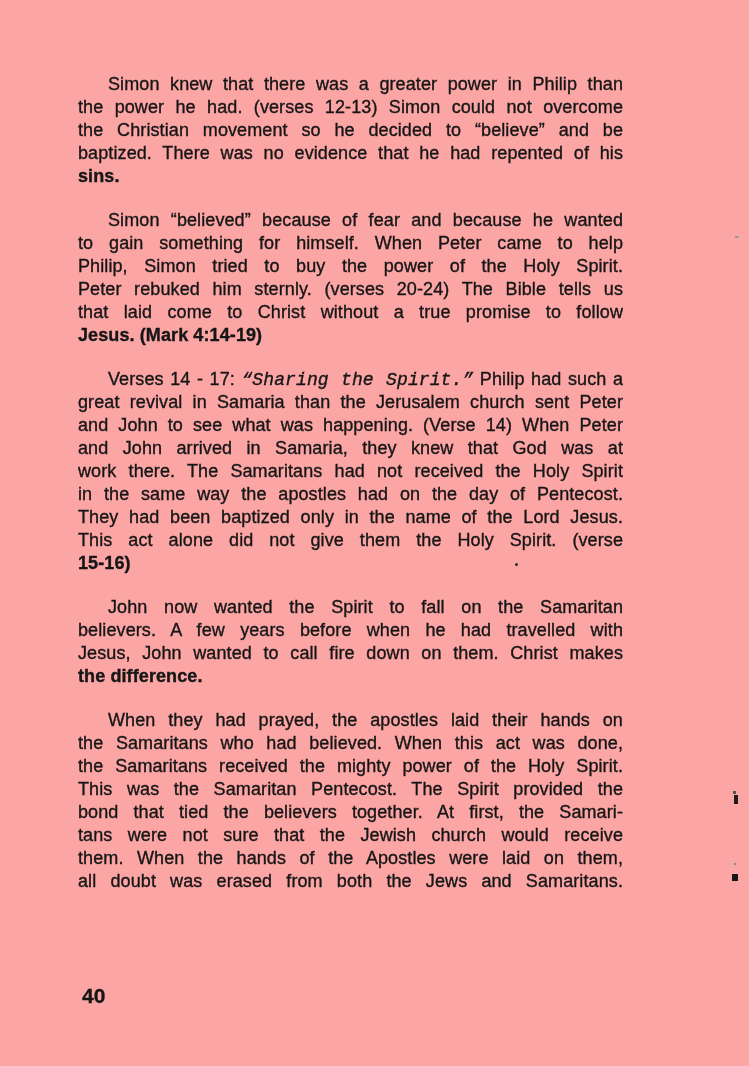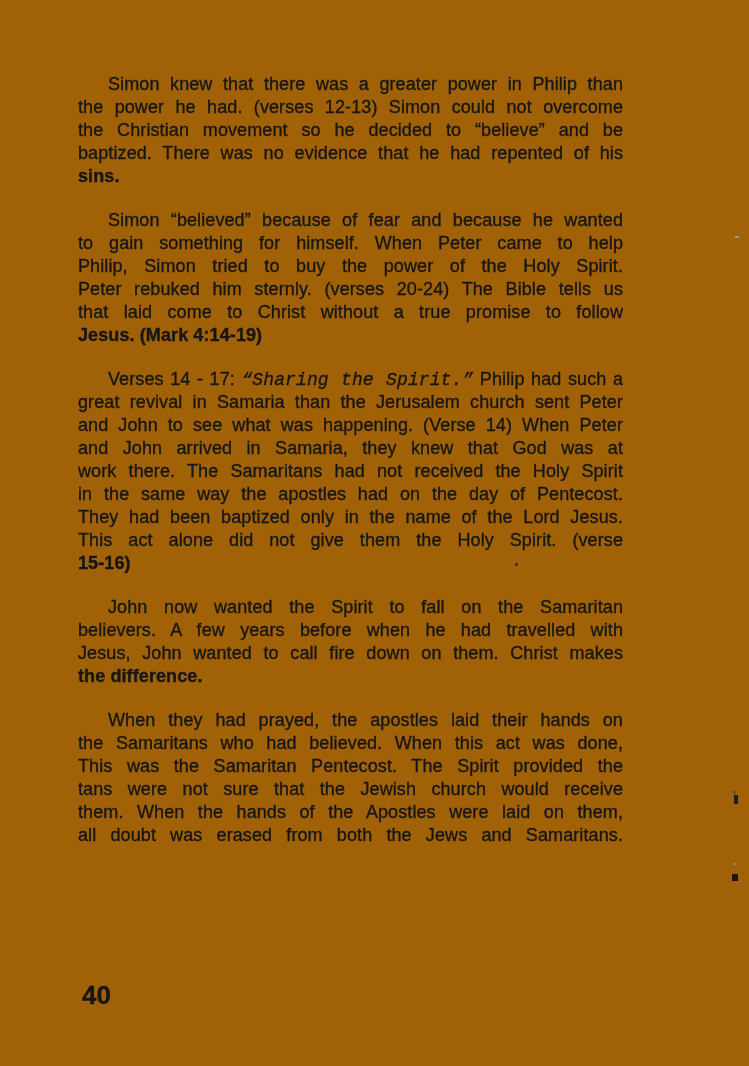--- a/index.html
+++ b/index.html
@@ -7,21 +7,21 @@
     padding: 0;
     width: 749px;
     height: 1066px;
     background: #ffffff;
     overflow: hidden;
   }
   .page {
     position: relative;
     width: 749px;
     height: 1066px;
-    background: #a16207;
+    background: #fca5a5;
     font-family: "Liberation Sans", "DejaVu Sans", sans-serif;
     color: #161616;
   }
   .text-block {
     position: absolute;
     left: 78px;
     top: 73px;
     width: 545px;
     font-size: 18px;
     line-height: 23px;
@@ -47,21 +47,21 @@
     font-weight: bold;
   }
   .line em {
     font-style: italic;
     font-family: Liberation Mono, monospace;
   }
   .page-number {
     position: absolute;
     left: 82px;
     top: 984px;
-    font-size: 26px;
+    font-size: 21px;
     font-weight: 700;
     line-height: 23px;
     -webkit-text-stroke: 0.3px #111;
   }
   .speck {
     position: absolute;
     background: #222;
   }
   .speck.s1 { left: 735px; top: 236px; width: 4px; height: 2px; background: #9a9a9a; }
   .speck.s2 { left: 733px; top: 791px; width: 3px; height: 3px; background: #555; }
@@ -103,21 +103,23 @@
       </div>
       <div class="paragraph">
         <div class="line first-line">John now wanted the Spirit to fall on the Samaritan</div>
         <div class="line">believers. A few years before when he had travelled with</div>
         <div class="line">Jesus, John wanted to call fire down on them. Christ makes</div>
         <div class="line last-line">the difference.</div>
       </div>
       <div class="paragraph">
         <div class="line first-line">When they had prayed, the apostles laid their hands on</div>
         <div class="line">the Samaritans who had believed. When this act was done,</div>
+        <div class="line">the Samaritans received the mighty power of the Holy Spirit.</div>
         <div class="line">This was the Samaritan Pentecost. The Spirit provided the</div>
+        <div class="line">bond that tied the believers together. At first, the Samari-</div>
         <div class="line">tans were not sure that the Jewish church would receive</div>
         <div class="line">them. When the hands of the Apostles were laid on them,</div>
         <div class="line">all doubt was erased from both the Jews and Samaritans.</div>
       </div>
     </div>
 
   <div class="page-number">40</div>
 
   <div class="speck s1"></div>
   <div class="speck s2"></div>

